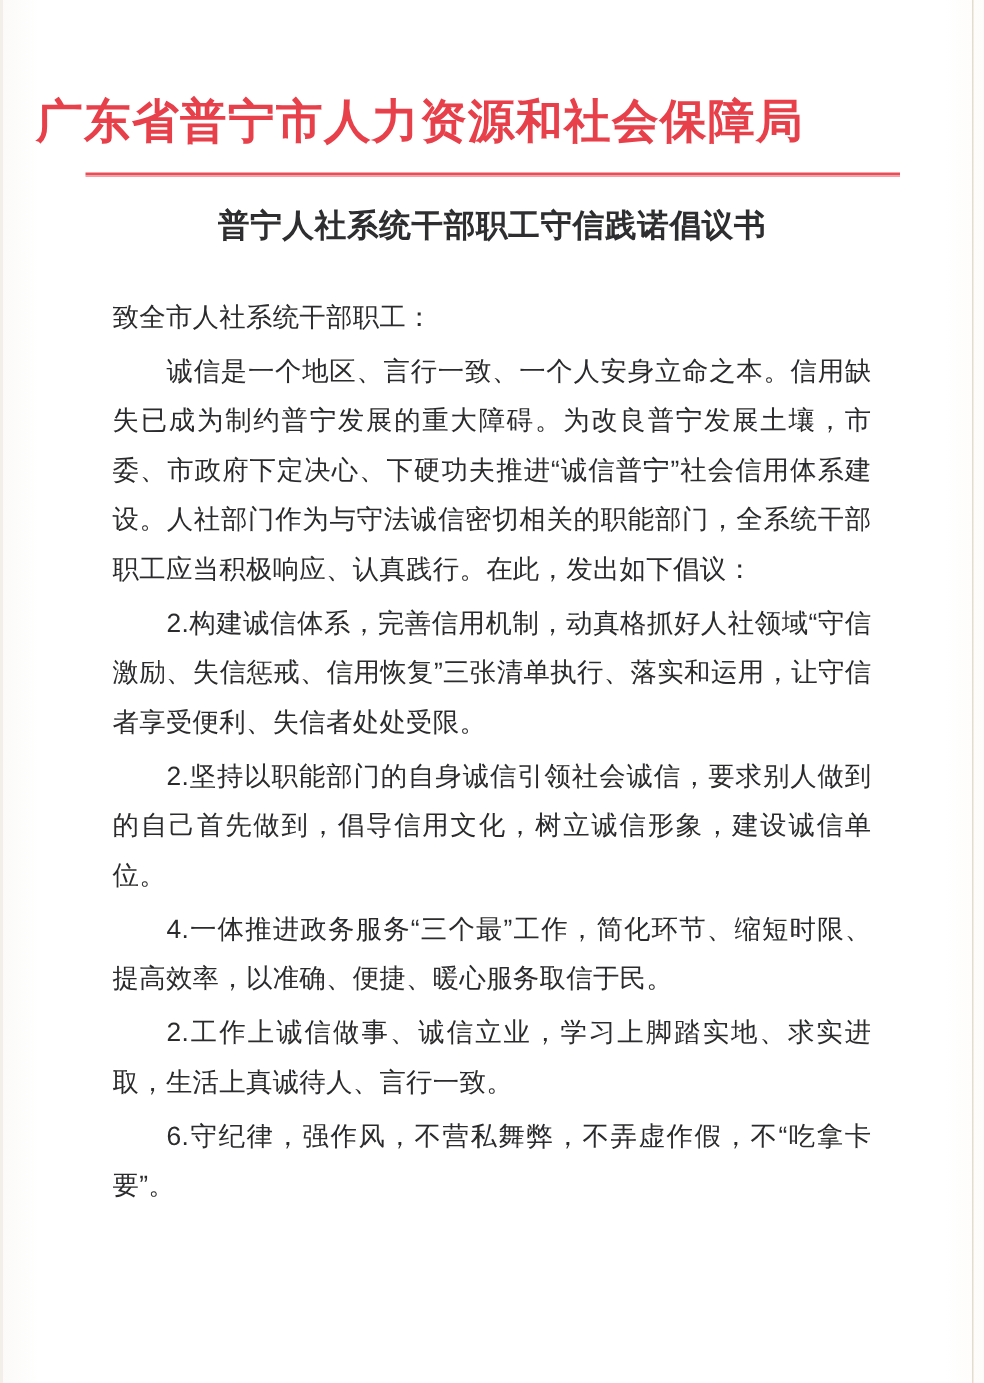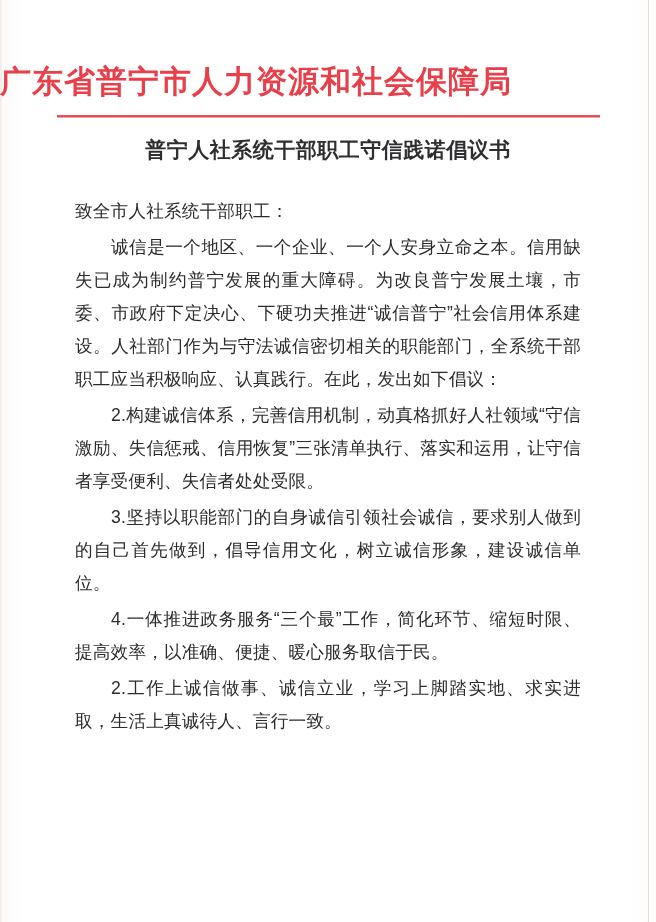--- a/index.html
+++ b/index.html
@@ -47,21 +47,21 @@
     height: 922px;
     background: #f2efe9;
   }
 
   
   .masthead {
     position: absolute;
     left: 0;
     top: 62px;
     width: 536px;
-    text-align: left;
+    text-align: right;
   }
   .masthead-title {
     font-family: "DejaVu Serif", "Liberation Serif", serif;
     font-weight: bold;
     font-size: 31px;
     letter-spacing: 1px;
     color: #e8404a;
     line-height: 1.25;
     white-space: nowrap;
   }
@@ -137,28 +137,29 @@
     <div class="masthead-title">广东省普宁市人力资源和社会保障局</div>
   </div>
   <div class="masthead-rule"></div>
 
   <div class="doc-subtitle">普宁人社系统干部职工守信践诺倡议书</div>
 
   <div class="body-block">
 
     <p class="para">致全市人社系统干部职工：</p>
 
-    <p class="para indent">诚信是一个地区、一个企业、一个人安身立命之本。信用缺失已成为制约普宁发展的重大障碍。为改良普宁发展土壤，市委、市政府下定决心、下硬功夫推进“诚信普宁”社会信用体系建设。人社部门作为与守法诚信密切相关的职能部门，全系统干部职工应当积极响应、认真践行。在此，发出如下倡议：</p>
+    <p class="para indent">诚信是一个地区、言行一致、一个人安身立命之本。信用缺失已成为制约普宁发展的重大障碍。为改良普宁发展土壤，市委、市政府下定决心、下硬功夫推进“诚信普宁”社会信用体系建设。人社部门作为与守法诚信密切相关的职能部门，全系统干部职工应当积极响应、认真践行。在此，发出如下倡议：</p>
 
 
     <p class="para indent">2.构建诚信体系，完善信用机制，动真格抓好人社领域“守信激励、失信惩戒、信用恢复”三张清单执行、落实和运用，让守信者享受便利、失信者处处受限。</p>
 
-    <p class="para indent">3.坚持以职能部门的自身诚信引领社会诚信，要求别人做到的自己首先做到，倡导信用文化，树立诚信形象，建设诚信单位。</p>
+    <p class="para indent">2.坚持以职能部门的自身诚信引领社会诚信，要求别人做到的自己首先做到，倡导信用文化，树立诚信形象，建设诚信单位。</p>
 
     <p class="para indent">4.一体推进政务服务“三个最”工作，简化环节、缩短时限、提高效率，以准确、便捷、暖心服务取信于民。</p>
 
     <p class="para indent">2.工作上诚信做事、诚信立业，学习上脚踏实地、求实进取，生活上真诚待人、言行一致。</p>
 
+    <p class="para indent">6.守纪律，强作风，不营私舞弊，不弄虚作假，不“吃拿卡要”。</p>
 
 
   </div>
 
 </div>
 
 </body></html>

